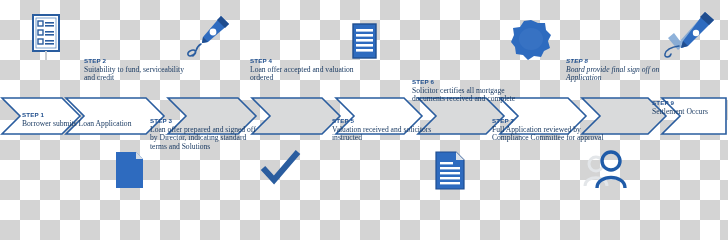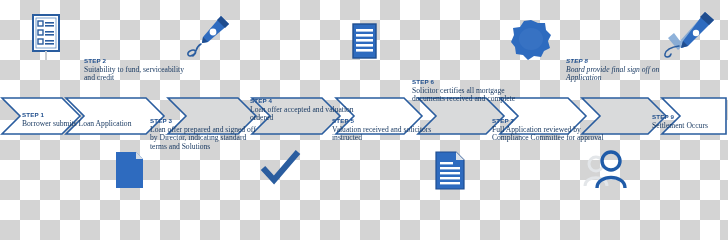--- a/index.html
+++ b/index.html
@@ -139,21 +139,21 @@
   <div class="label above" style="left:84px;top:58px;">
     <span class="num">STEP 2</span>
     <span class="txt">Suitability to fund, serviceability and credit</span>
   </div>
 
   <div class="label below" style="left:150px;top:118px;">
     <span class="num">STEP 3</span>
     <span class="txt">Loan offer prepared and signed off by Director, indicating standard terms and Solutions</span>
   </div>
 
-  <div class="label above" style="left:250px;top:58px;margin-top:40px;">
+  <div class="label above" style="left:250px;top:58px;">
     <span class="num">STEP 4</span>
     <span class="txt">Loan offer accepted and valuation ordered</span>
   </div>
 
   <div class="label below" style="left:332px;top:118px;">
     <span class="num">STEP 5</span>
     <span class="txt">Valuation received and solicitors instructed</span>
   </div>
 
   <div class="label above" style="left:412px;top:55px;width:118px;margin-top:24px;">
@@ -164,18 +164,18 @@
   <div class="label below" style="left:492px;top:118px;width:116px;">
     <span class="num">STEP 7</span>
     <span class="txt">Full Application reviewed by Compliance Committee for approval</span>
   </div>
 
   <div class="label above" style="left:566px;top:58px;width:120px;font-style:italic;">
     <span class="num">STEP 8</span>
     <span class="txt">Board provide final sign off on Application</span>
   </div>
 
-  <div class="label below" style="left:652px;top:114px;width:76px;">
+  <div class="label below" style="left:652px;top:100px;width:76px;">
     <span class="num">STEP 9</span>
     <span class="txt">Settlement Occurs</span>
   </div>
 
 </div>
 
 </body></html>

